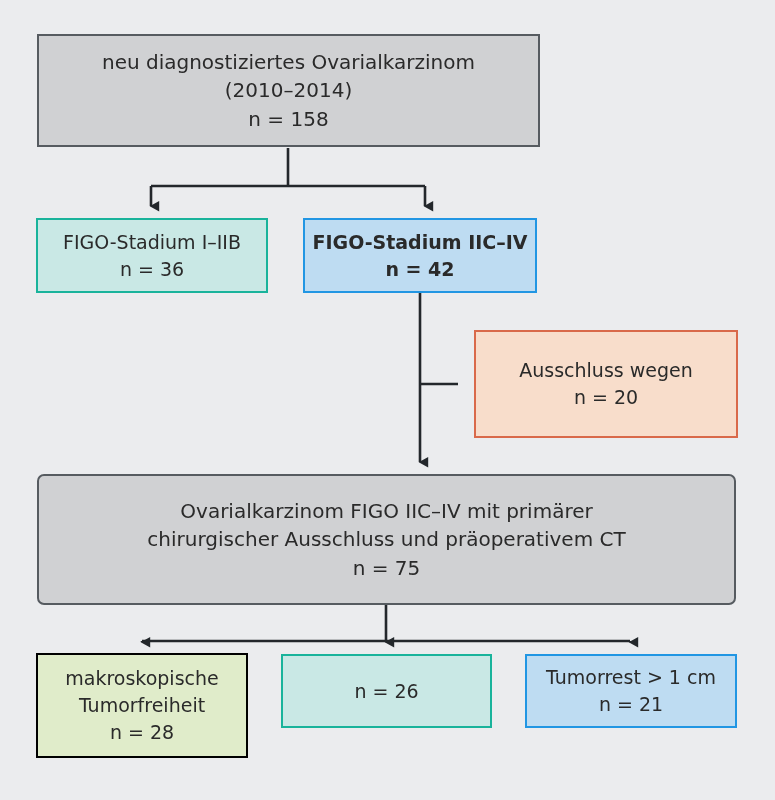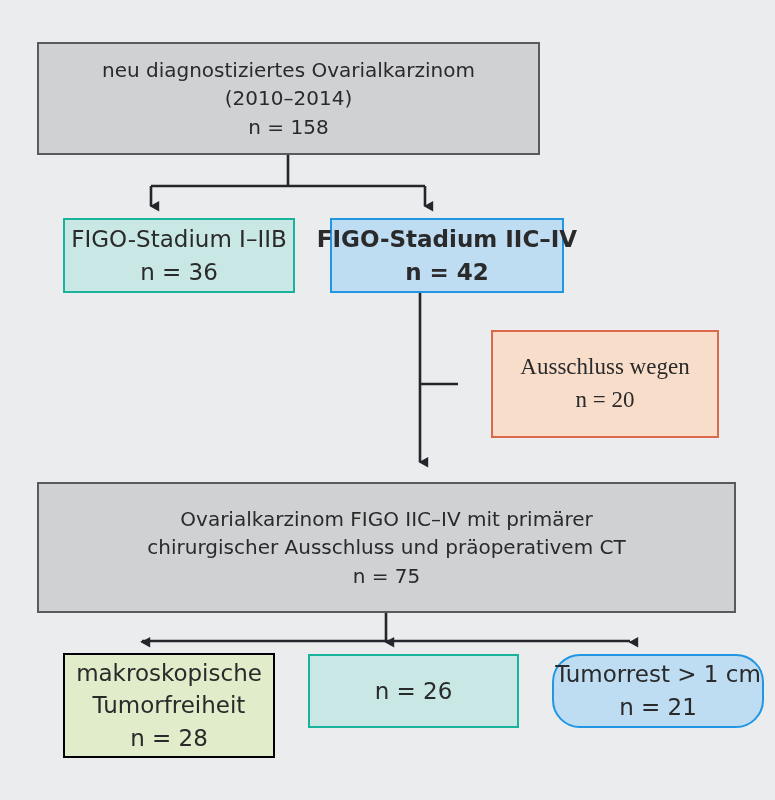--- a/index.html
+++ b/index.html
@@ -38,40 +38,39 @@
     color: #2a2a2a;
     line-height: 1.42;
   }
   .node .line {
     display: block;
     white-space: nowrap;
   }
   .n-gray {
     background: #d0d1d3;
     border: 2px solid #565b60;
-    margin-top: 8px;
   }
   .n-teal {
     background: #c9e8e5;
     border: 2px solid #19b39b;
   }
   .n-blue {
     background: #bedcf2;
     border: 2px solid #2196e3;
   }
   .n-peach {
     background: #f8ddcb;
     border: 2px solid #d9694a;
   }
   .n-olive {
     background: #e0ecca;
     border: 2px solid #000000;
   }
   .fs-20 { font-size: 20px; }
-  .fs-19 { font-size: 23px; margin-left: 27px; }
+  .fs-19 { font-size: 19px; }
 </style>
 </head>
 <body>
 
 <div id="canvas">
 
   <svg class="connectors" viewBox="0 0 775 800" xmlns="http://www.w3.org/2000/svg">
     <defs>
       <marker id="arrowhead" markerWidth="11" markerHeight="11" refX="5.5" refY="9.2" orient="auto" markerUnits="userSpaceOnUse">
         <path d="M0.5,1 L11,1 L5.75,10.5 Z" fill="#23272b"></path>
@@ -108,39 +107,39 @@
   <div class="node n-teal fs-19" style="left:36px; top:218px; width:232px; height:75px;">
     <span class="line">FIGO-Stadium I–IIB</span>
     <span class="line">n = 36</span>
   </div>
 
   <div class="node n-blue fs-19" style="left:303px; top:218px; width:234px; height:75px;font-weight:bold;">
     <span class="line">FIGO-Stadium IIC–IV</span>
     <span class="line">n = 42</span>
   </div>
 
-  <div class="node n-peach fs-19" style="left:464px; top:330px; width:228px; height:108px;font-family:Liberation Serif, serif;">
+  <div class="node n-peach fs-19" style="left:474px; top:330px; width:264px; height:108px;">
     <span class="line">Ausschluss wegen</span>
     <span class="line">n = 20</span>
   </div>
 
-  <div class="node n-gray fs-20" style="left:37px; top:474px; width:699px; height:131px;">
+  <div class="node n-gray fs-20" style="left:37px; top:474px; width:699px; height:131px;border-radius:7px;">
     <span class="line">Ovarialkarzinom FIGO IIC–IV mit primärer</span>
     <span class="line">chirurgischer Ausschluss und präoperativem CT</span>
     <span class="line">n = 75</span>
   </div>
 
   <div class="node n-olive fs-19" style="left:36px; top:653px; width:212px; height:105px;">
     <span class="line">makroskopische</span>
     <span class="line">Tumorfreiheit</span>
     <span class="line">n = 28</span>
   </div>
 
   <div class="node n-teal fs-19" style="left:281px; top:654px; width:211px; height:74px;">
     <span class="line">n = 26</span>
   </div>
 
-  <div class="node n-blue fs-19" style="left:525px; top:654px; width:212px; height:74px;border-radius:28px;">
+  <div class="node n-blue fs-19" style="left:525px; top:654px; width:212px; height:74px;">
     <span class="line">Tumorrest &gt; 1 cm</span>
     <span class="line">n = 21</span>
   </div>
 
 </div>
 
 </body></html>

